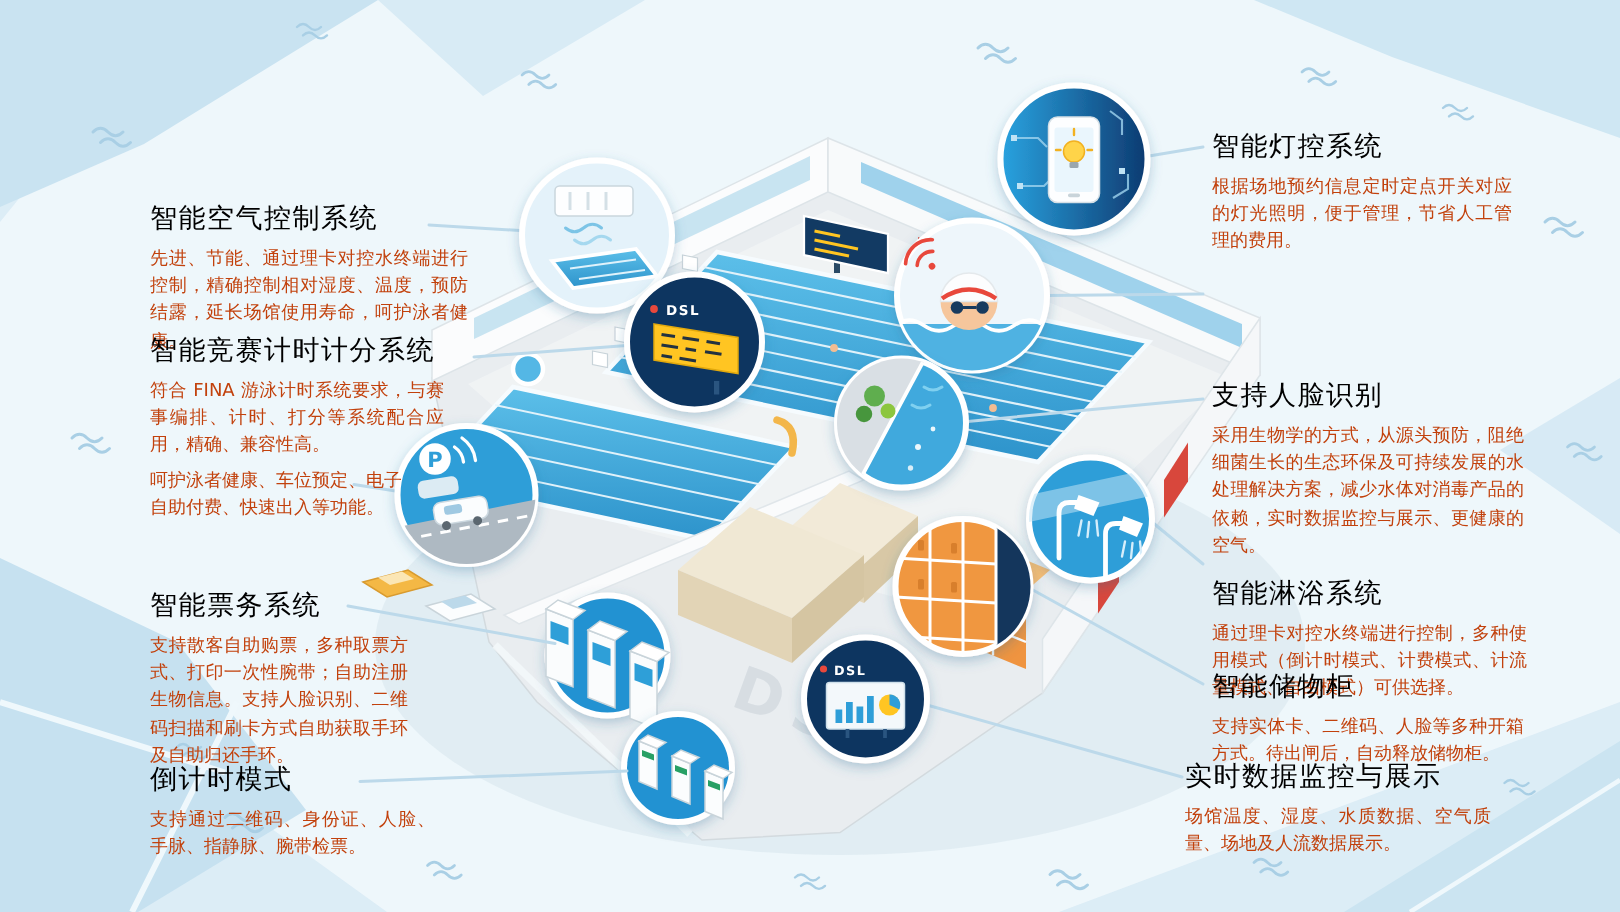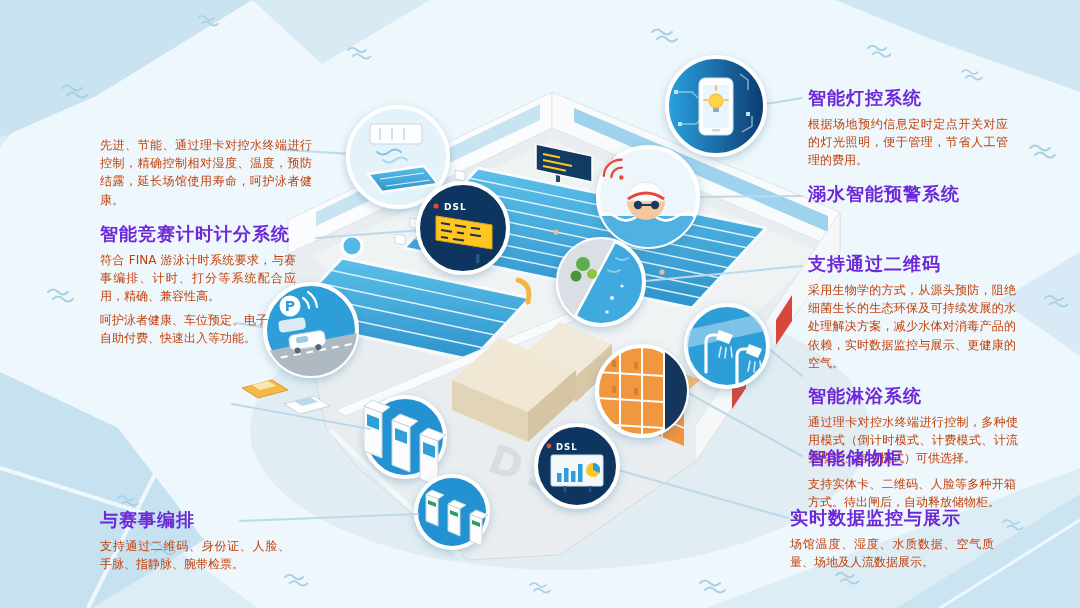--- a/index.html
+++ b/index.html
@@ -1,20 +1,20 @@
 <!DOCTYPE html>
 <html><head>
 <meta charset="utf-8">
 <style>
   html,body{margin:0;padding:0}
   body{width:1080px;height:608px;font-family:"DejaVu Sans","Liberation Sans",sans-serif;}
   #canvas{position:relative;width:1080px;height:608px;background:#dcedf6;overflow:hidden}
   svg.scene{position:absolute;left:0;top:0;width:1080px;height:608px}
   .section{position:absolute}
-  .section h2{margin:0 0 7px;font-size:18px;line-height:1.1;font-weight:700;color:#6d28d9;letter-spacing:1px;white-space:nowrap}
+  .section h2{margin:0 0 7px;font-size:18px;line-height:1.1;font-weight:400;color:#000000;letter-spacing:1px;white-space:nowrap}
   .section p{margin:0;font-size:12px;line-height:1.52;color:#c2410c;text-align:justify}
   .left{left:100px}
   .right{left:808px}
 </style>
 </head>
 <body>
 
 <div id="canvas">
 
 <svg class="scene" viewBox="0 0 1080 608">
@@ -390,43 +390,47 @@
     <circle cx="290" cy="306" r="10.5" fill="#ffffff"></circle>
     <text x="290" y="311" font-size="14" font-weight="bold" fill="#2e9ed8" text-anchor="middle">P</text>
     <g stroke="#ffffff" stroke-width="2.2" fill="none" stroke-linecap="round">
       <path d="M303 298 a14 14 0 0 1 6 10"></path>
       <path d="M308 292 a21 21 0 0 1 9 15"></path>
     </g>
   </g>
 </svg>
 
   <div class="section left" style="top:136px">
+    <h2>智能空气控制系统</h2>
     <p style="width:212px">先进、节能、通过理卡对控水终端进行控制，精确控制相对湿度、温度，预防结露，延长场馆使用寿命，呵护泳者健康。</p>
   </div>
   <div class="section left" style="top:224px">
     <h2>智能竞赛计时计分系统</h2>
     <p style="width:196px">符合 FINA 游泳计时系统要求，与赛事编排、计时、打分等系统配合应用，精确、兼容性高。</p>
   </div>
   <div class="section left" style="top:311px">
     <p style="width:168px">呵护泳者健康、车位预定、电子自助付费、快速出入等功能。</p>
   </div>
+  <div class="section left" style="top:394px">
+    <h2>智能票务系统</h2>
+    <p style="width:172px">支持散客自助购票，多种取票方式、打印一次性腕带；自助注册生物信息。支持人脸识别、二维码扫描和刷卡方式自助获取手环及自助归还手环。</p>
+  </div>
   <div class="section left" style="top:510px">
-    <h2>与赛事编排</h2>
+    <h2>倒计时模式</h2>
     <p style="width:190px">支持通过二维码、身份证、人脸、手脉、指静脉、腕带检票。</p>
   </div>
 
   <div class="section right" style="top:88px">
     <h2>智能灯控系统</h2>
     <p style="width:200px">根据场地预约信息定时定点开关对应的灯光照明，便于管理，节省人工管理的费用。</p>
   </div>
   <div class="section right" style="top:184px">
-    <h2>溺水智能预警系统</h2>
   </div>
   <div class="section right" style="top:254px">
-    <h2>支持通过二维码</h2>
+    <h2>支持人脸识别</h2>
     <p style="width:208px">采用生物学的方式，从源头预防，阻绝细菌生长的生态环保及可持续发展的水处理解决方案，减少水体对消毒产品的依赖，实时数据监控与展示、更健康的空气。</p>
   </div>
   <div class="section right" style="top:386px">
     <h2>智能淋浴系统</h2>
     <p style="width:210px">通过理卡对控水终端进行控制，多种使用模式（倒计时模式、计费模式、计流量模式、自由模式）可供选择。</p>
   </div>
   <div class="section right" style="top:448px">
     <h2>智能储物柜</h2>
     <p style="width:208px">支持实体卡、二维码、人脸等多种开箱方式。待出闸后，自动释放储物柜。</p>
   </div>

